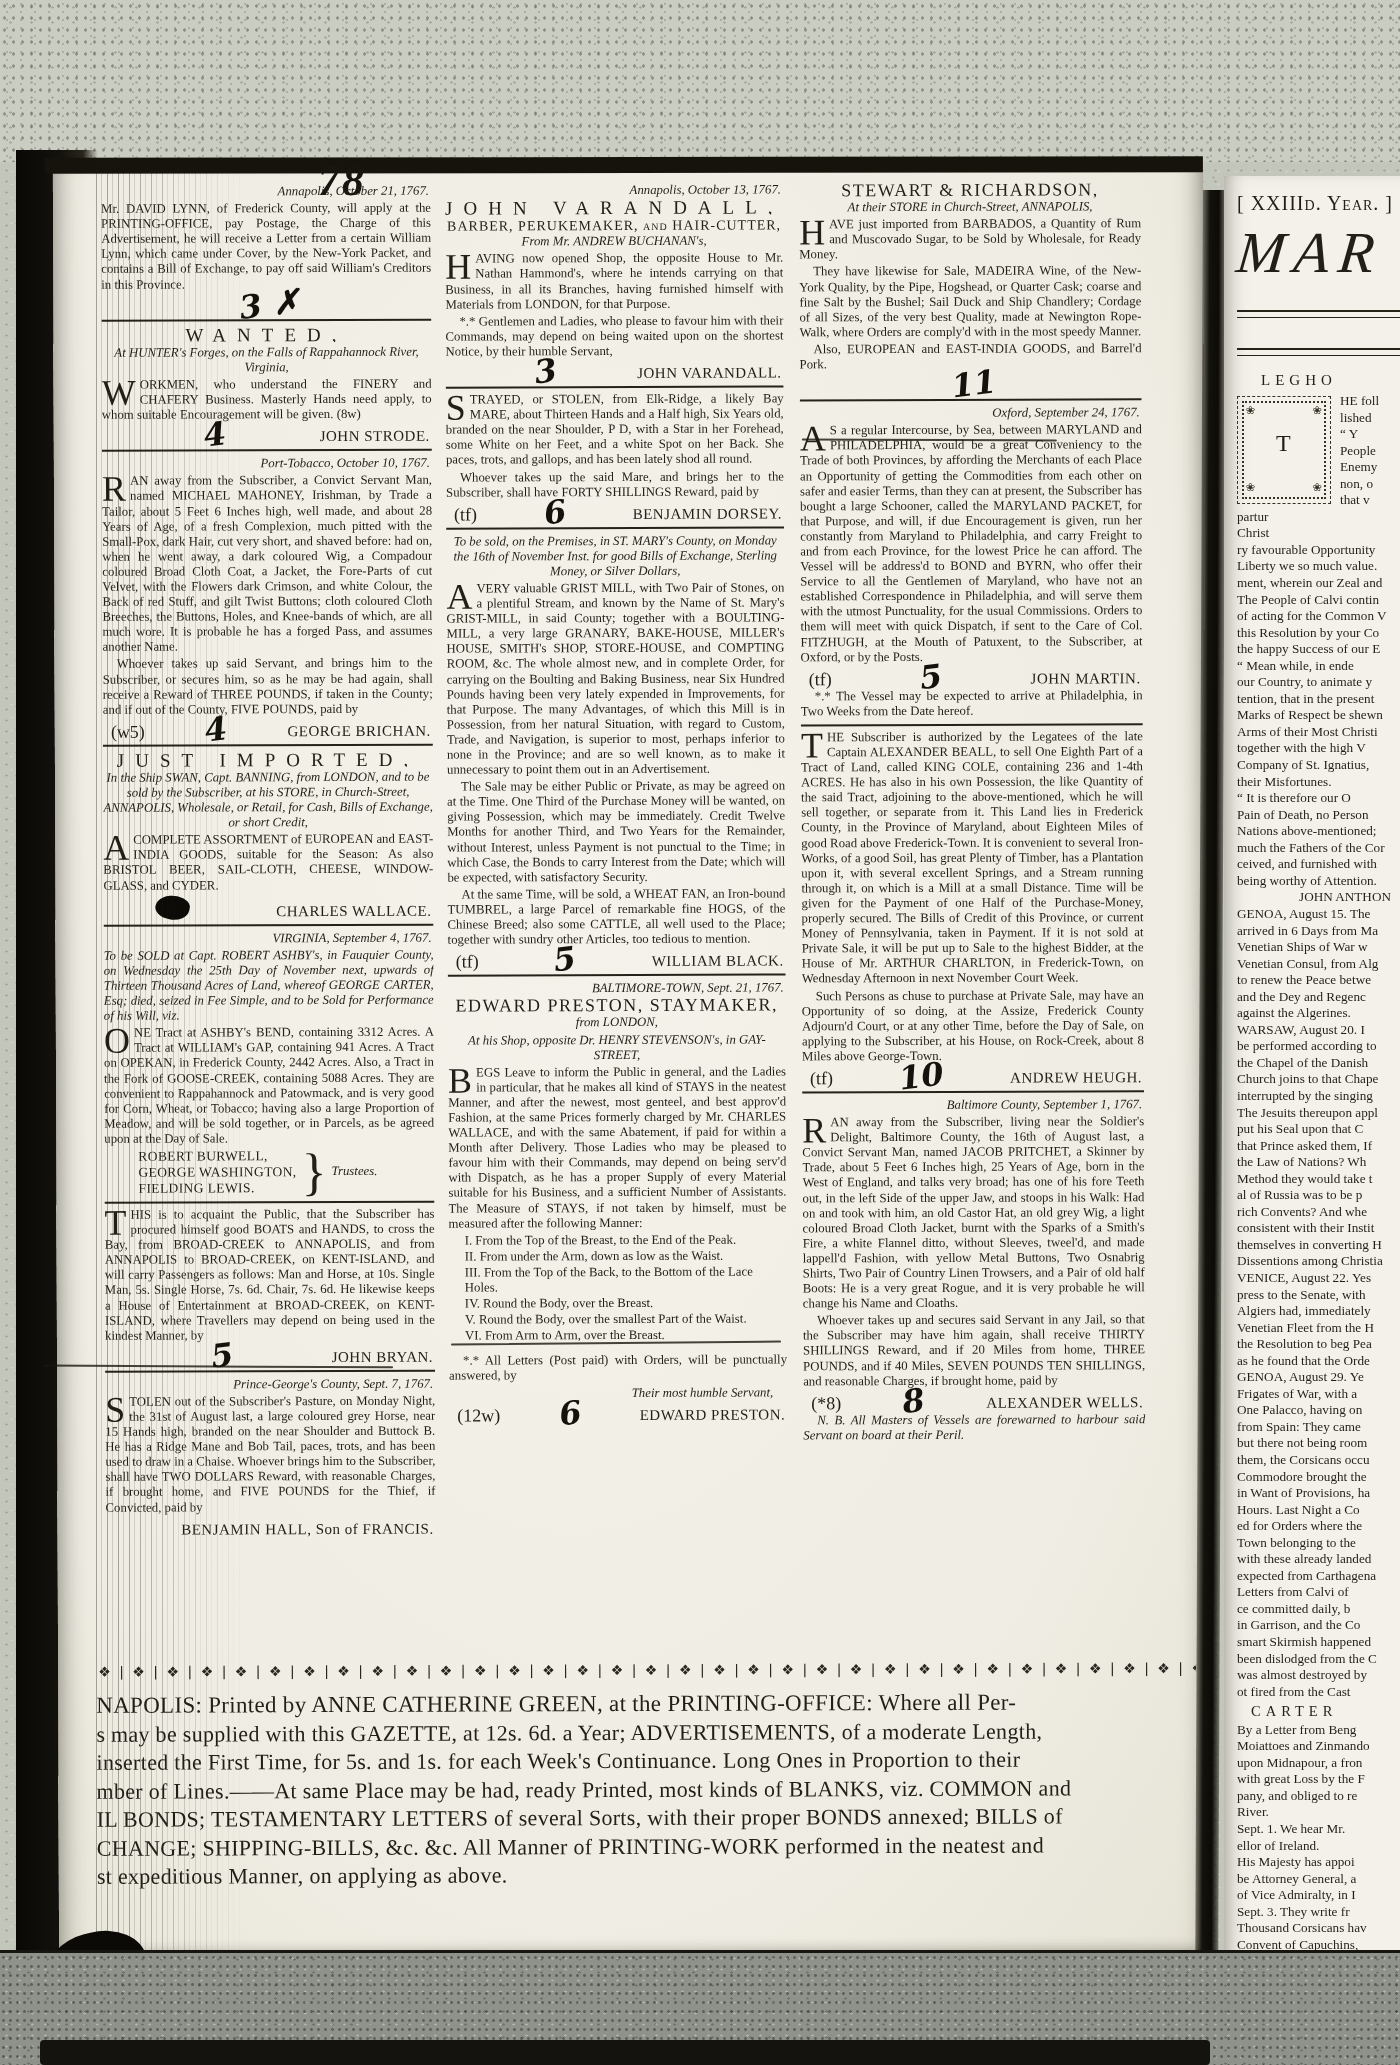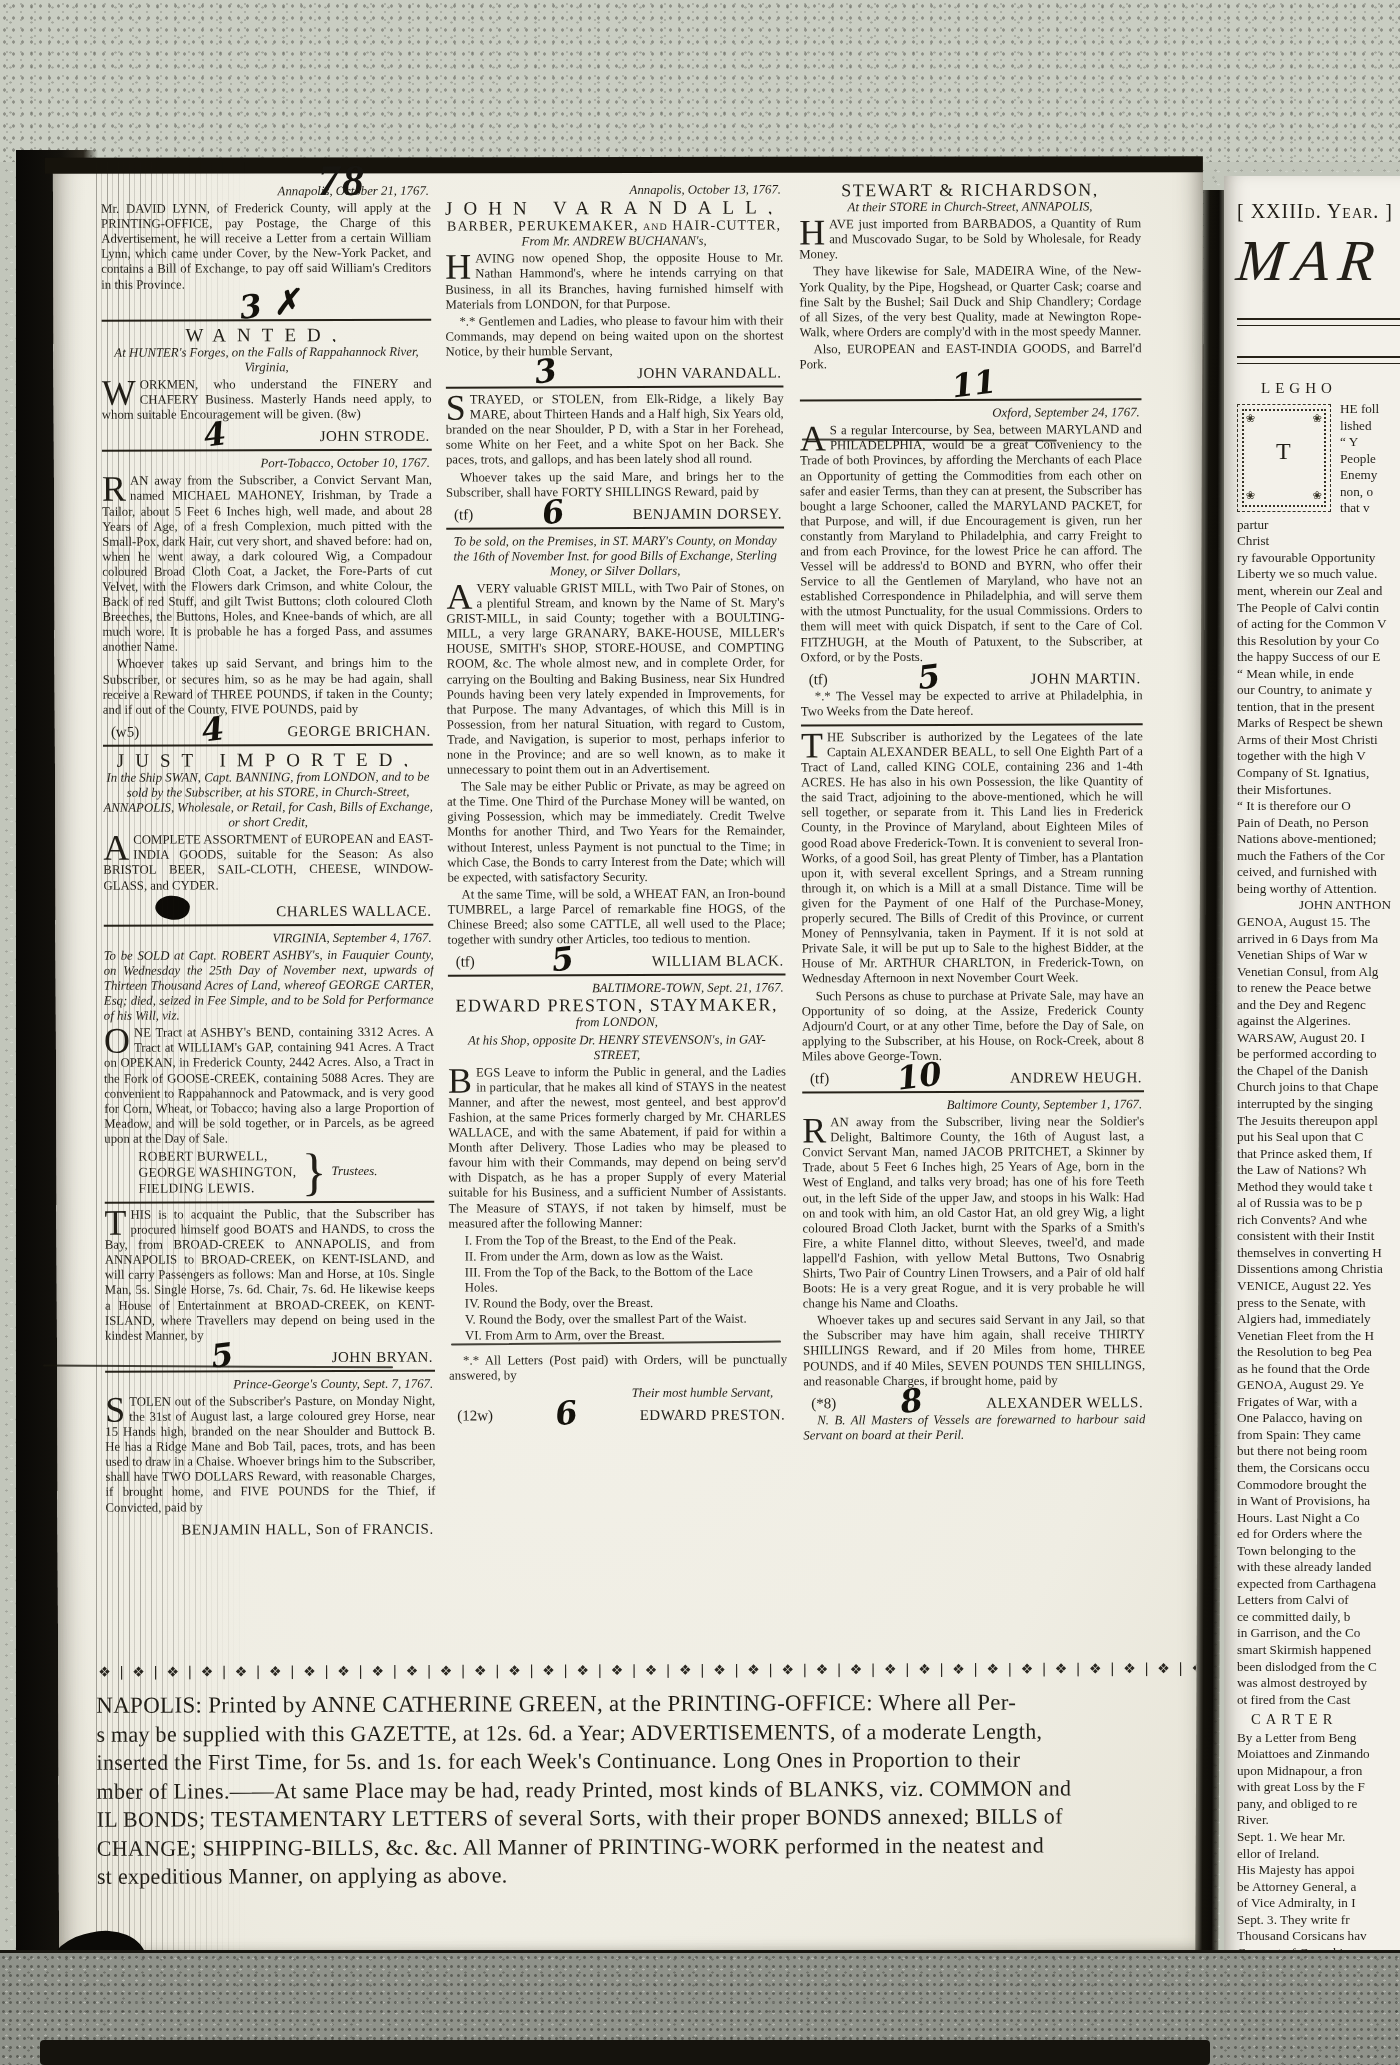--- a/index.html
+++ b/index.html
@@ -65,35 +65,35 @@
   .sc{text-align:center;font-variant:small-caps;letter-spacing:1px;font-size:14px;margin:1px 0;}
   .ital{text-align:center;font-style:italic;margin:1px 0 2px;}
   p.para{margin:0 0 2px;}
   p.para.ind{text-indent:14px;}
   p.para.italp{font-style:italic;}
   p.para.rightital{text-align:right;font-style:italic;margin-right:14px;}
   .cap{float:left;font-size:36px;line-height:28px;padding:1px 4px 0 0;font-weight:400;}
   .mlist{margin:2px 0 10px 16px;}
   .mitem{text-align:left;margin-bottom:1px;}
   .sig{display:flex;align-items:flex-end;justify-content:space-between;margin:0 2px 2px 8px;min-height:20px;}
-  .sig-pre{font-size:15px;font-family:Liberation Serif, serif;}
+  .sig-pre{font-size:18px;font-family:Liberation Serif, serif;}
   .sig-ink{font-size:32px;line-height:20px;font-weight:700;font-style:italic;font-family:"DejaVu Serif",serif;transform:rotate(-7deg);color:#14120c;}
   .sig-name{font-size:15px;letter-spacing:.5px;}
   .blot{width:34px;height:24px;background:#0d0b07;border-radius:60% 40% 55% 45%;display:inline-block;transform:rotate(12deg);}
   .trust{display:flex;align-items:center;margin:2px 0 2px 34px;}
   .tnames div{font-size:13.5px;line-height:16px;letter-spacing:.4px;}
   .brace{font-size:52px;font-weight:400;line-height:48px;margin:0 5px;}
   .tlabel{font-style:italic;}
   .ornament-row{position:absolute;left:40px;top:1502px;width:1098px;white-space:nowrap;overflow:hidden;
     font-family:"DejaVu Sans",sans-serif;font-size:14px;letter-spacing:2px;color:#2a2720;text-align:center;}
   .imprint{position:absolute;left:38px;top:1530px;width:1102px;}
   .imp-line{white-space:nowrap;overflow:hidden;font-size:22px;line-height:28.5px;letter-spacing:.3px;}
   .imp-line:first-child{font-size:23px;}
   
-  .np-inner{padding:24px 0 0 13px;}
+  .np-inner{padding:16px 0 0 13px;}
   .year-label{font-size:20px;font-variant:small-caps;letter-spacing:1px;white-space:nowrap;}
   .masthead{font-size:58px;font-style:italic;letter-spacing:9px;white-space:nowrap;margin-top:4px;transform:skewX(-6deg);transform-origin:left;}
   .np-rule{border-top:2.5px solid #262218;border-bottom:1.5px solid #262218;height:5px;margin:0 0 0 0;}
   .np-rule.r1{margin-top:24px;}
   .np-rule.r2{margin-top:30px;margin-bottom:16px;}
   .np-head{font-size:15px;letter-spacing:5px;white-space:nowrap;margin:2px 0 4px 24px;}
   .tbox{float:left;width:92px;height:106px;margin:3px 9px 3px 0;border:1px dashed #353125;outline:2px dotted #353125;outline-offset:-7px;position:relative;}
   .tbox .tl{position:absolute;font-size:24px;left:38px;top:38px;font-family:"Liberation Serif",serif;}
   .tbox .c{position:absolute;font-size:11px;font-family:"DejaVu Sans",sans-serif;color:#353125;}
   .tbox .c1{left:8px;top:6px;} .tbox .c2{right:8px;top:6px;} .tbox .c3{left:8px;bottom:6px;} .tbox .c4{right:8px;bottom:6px;}

